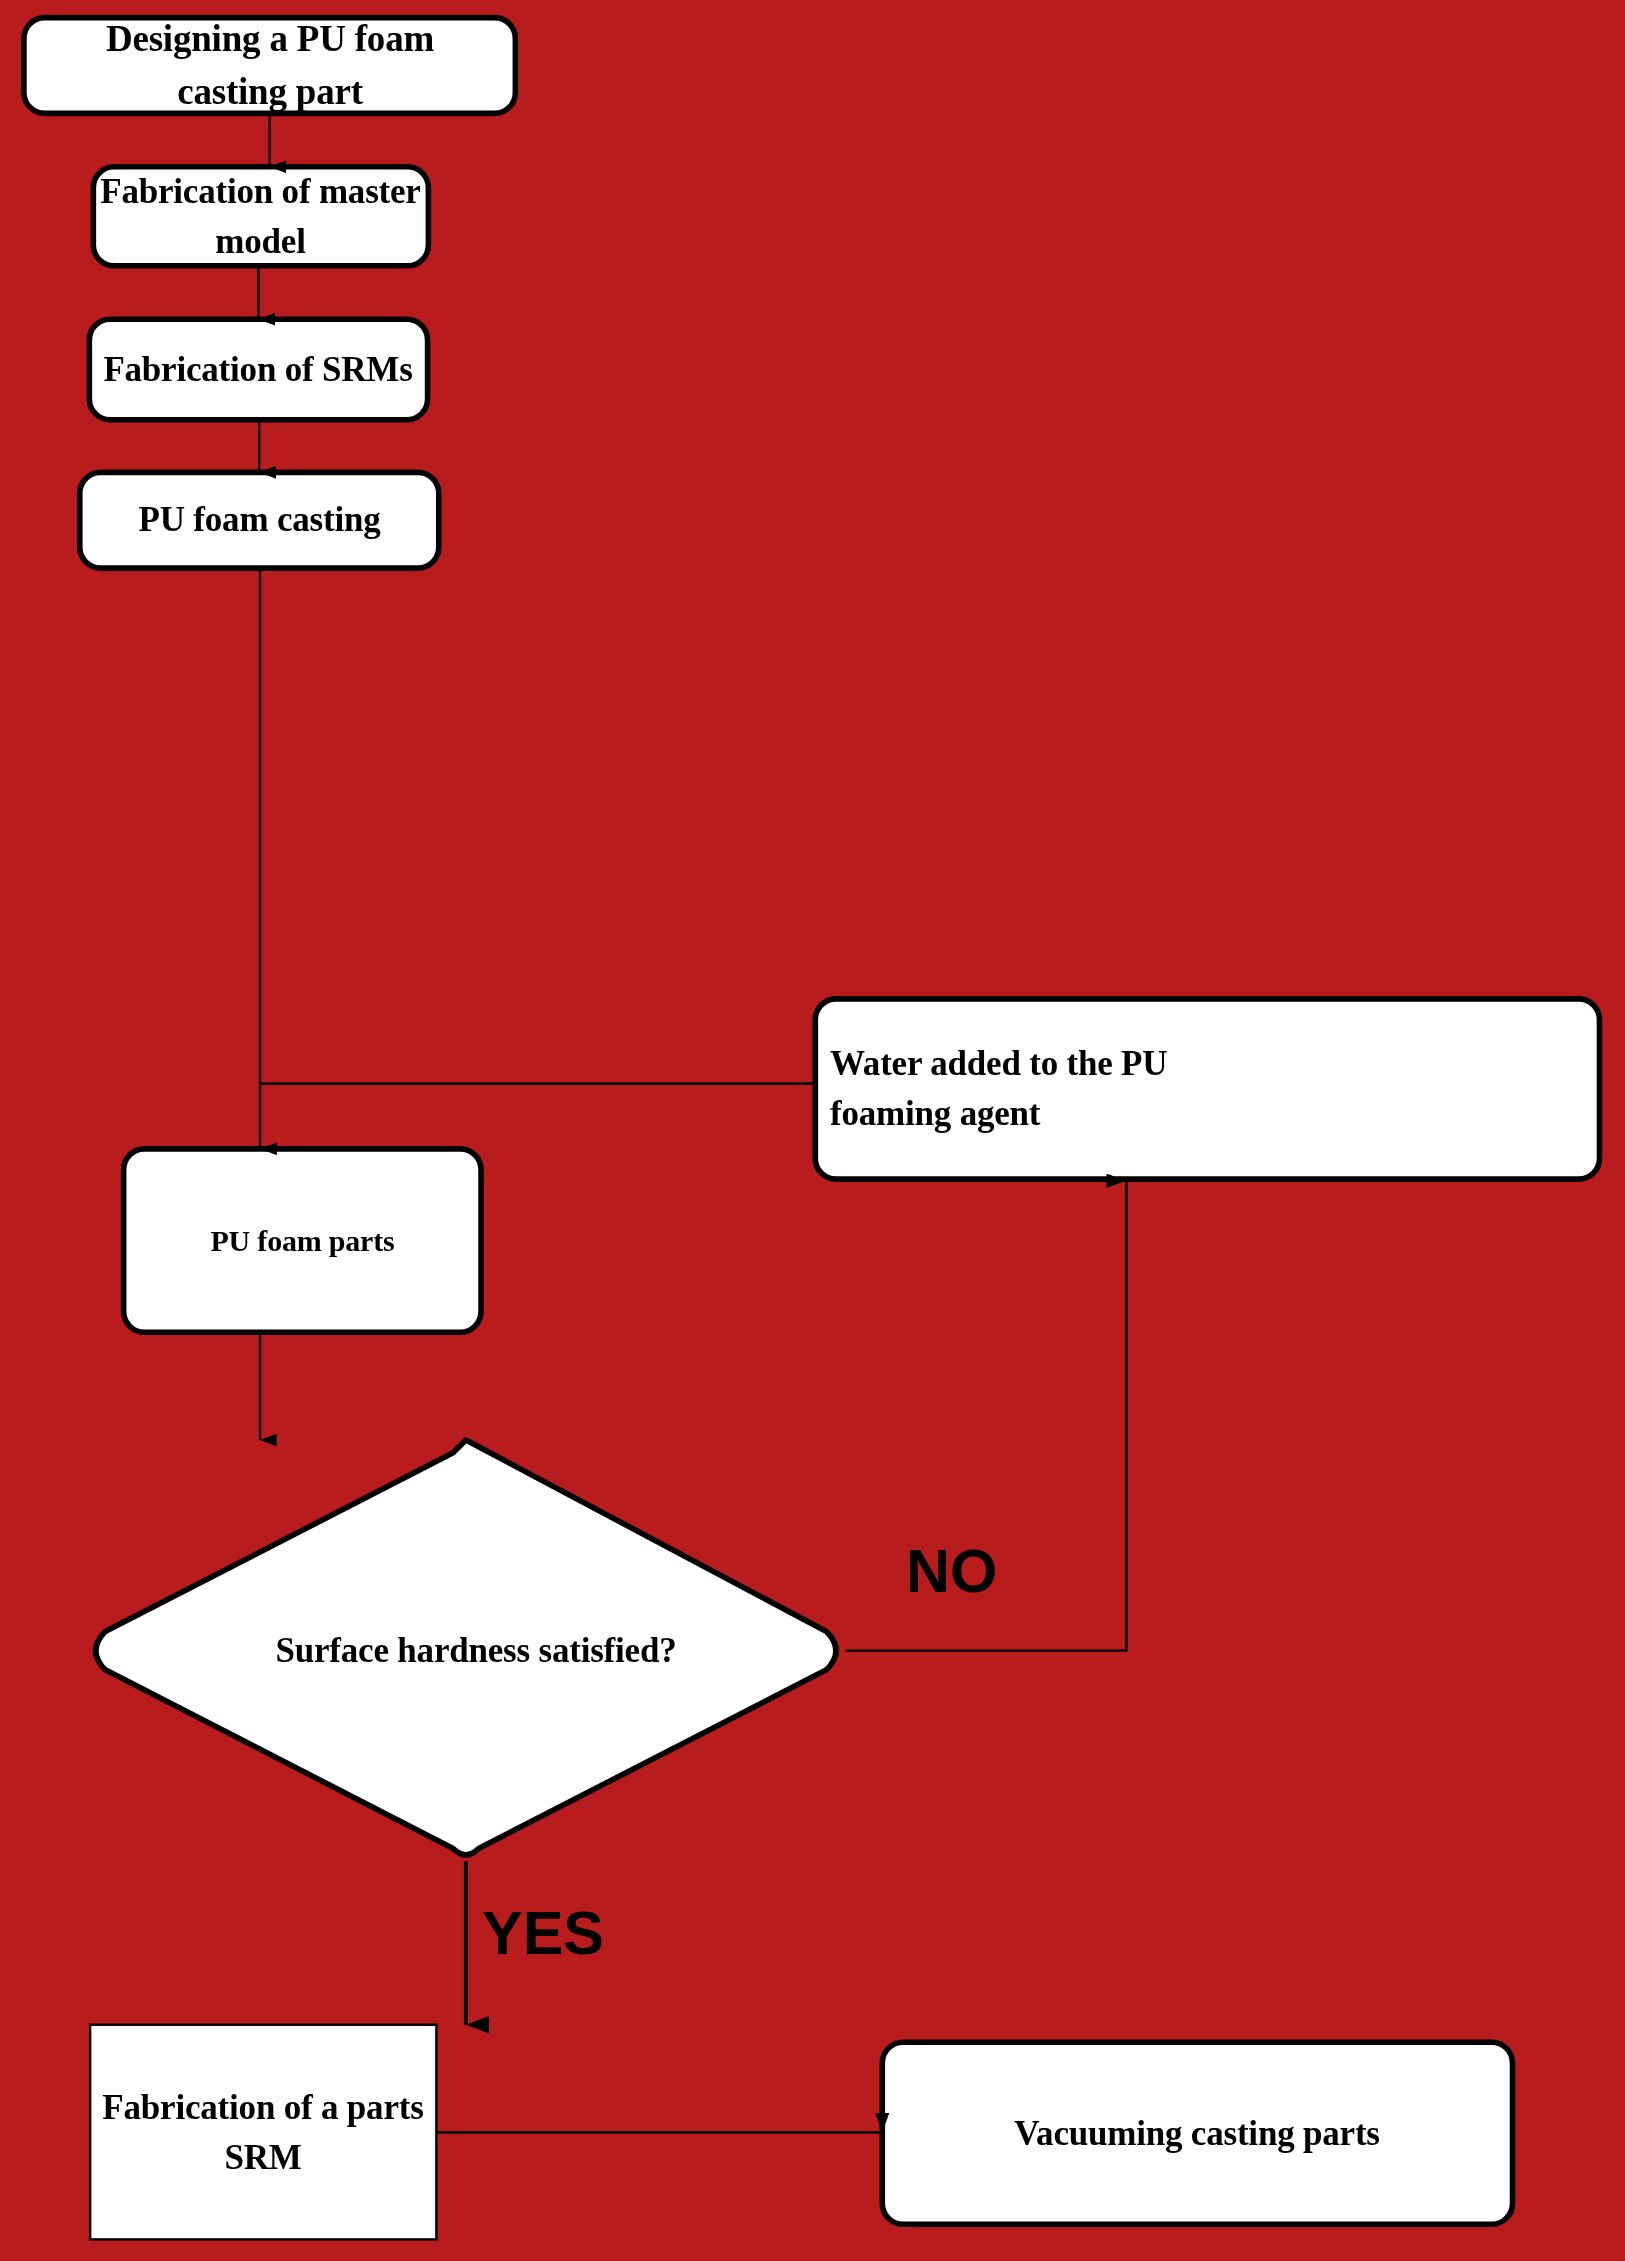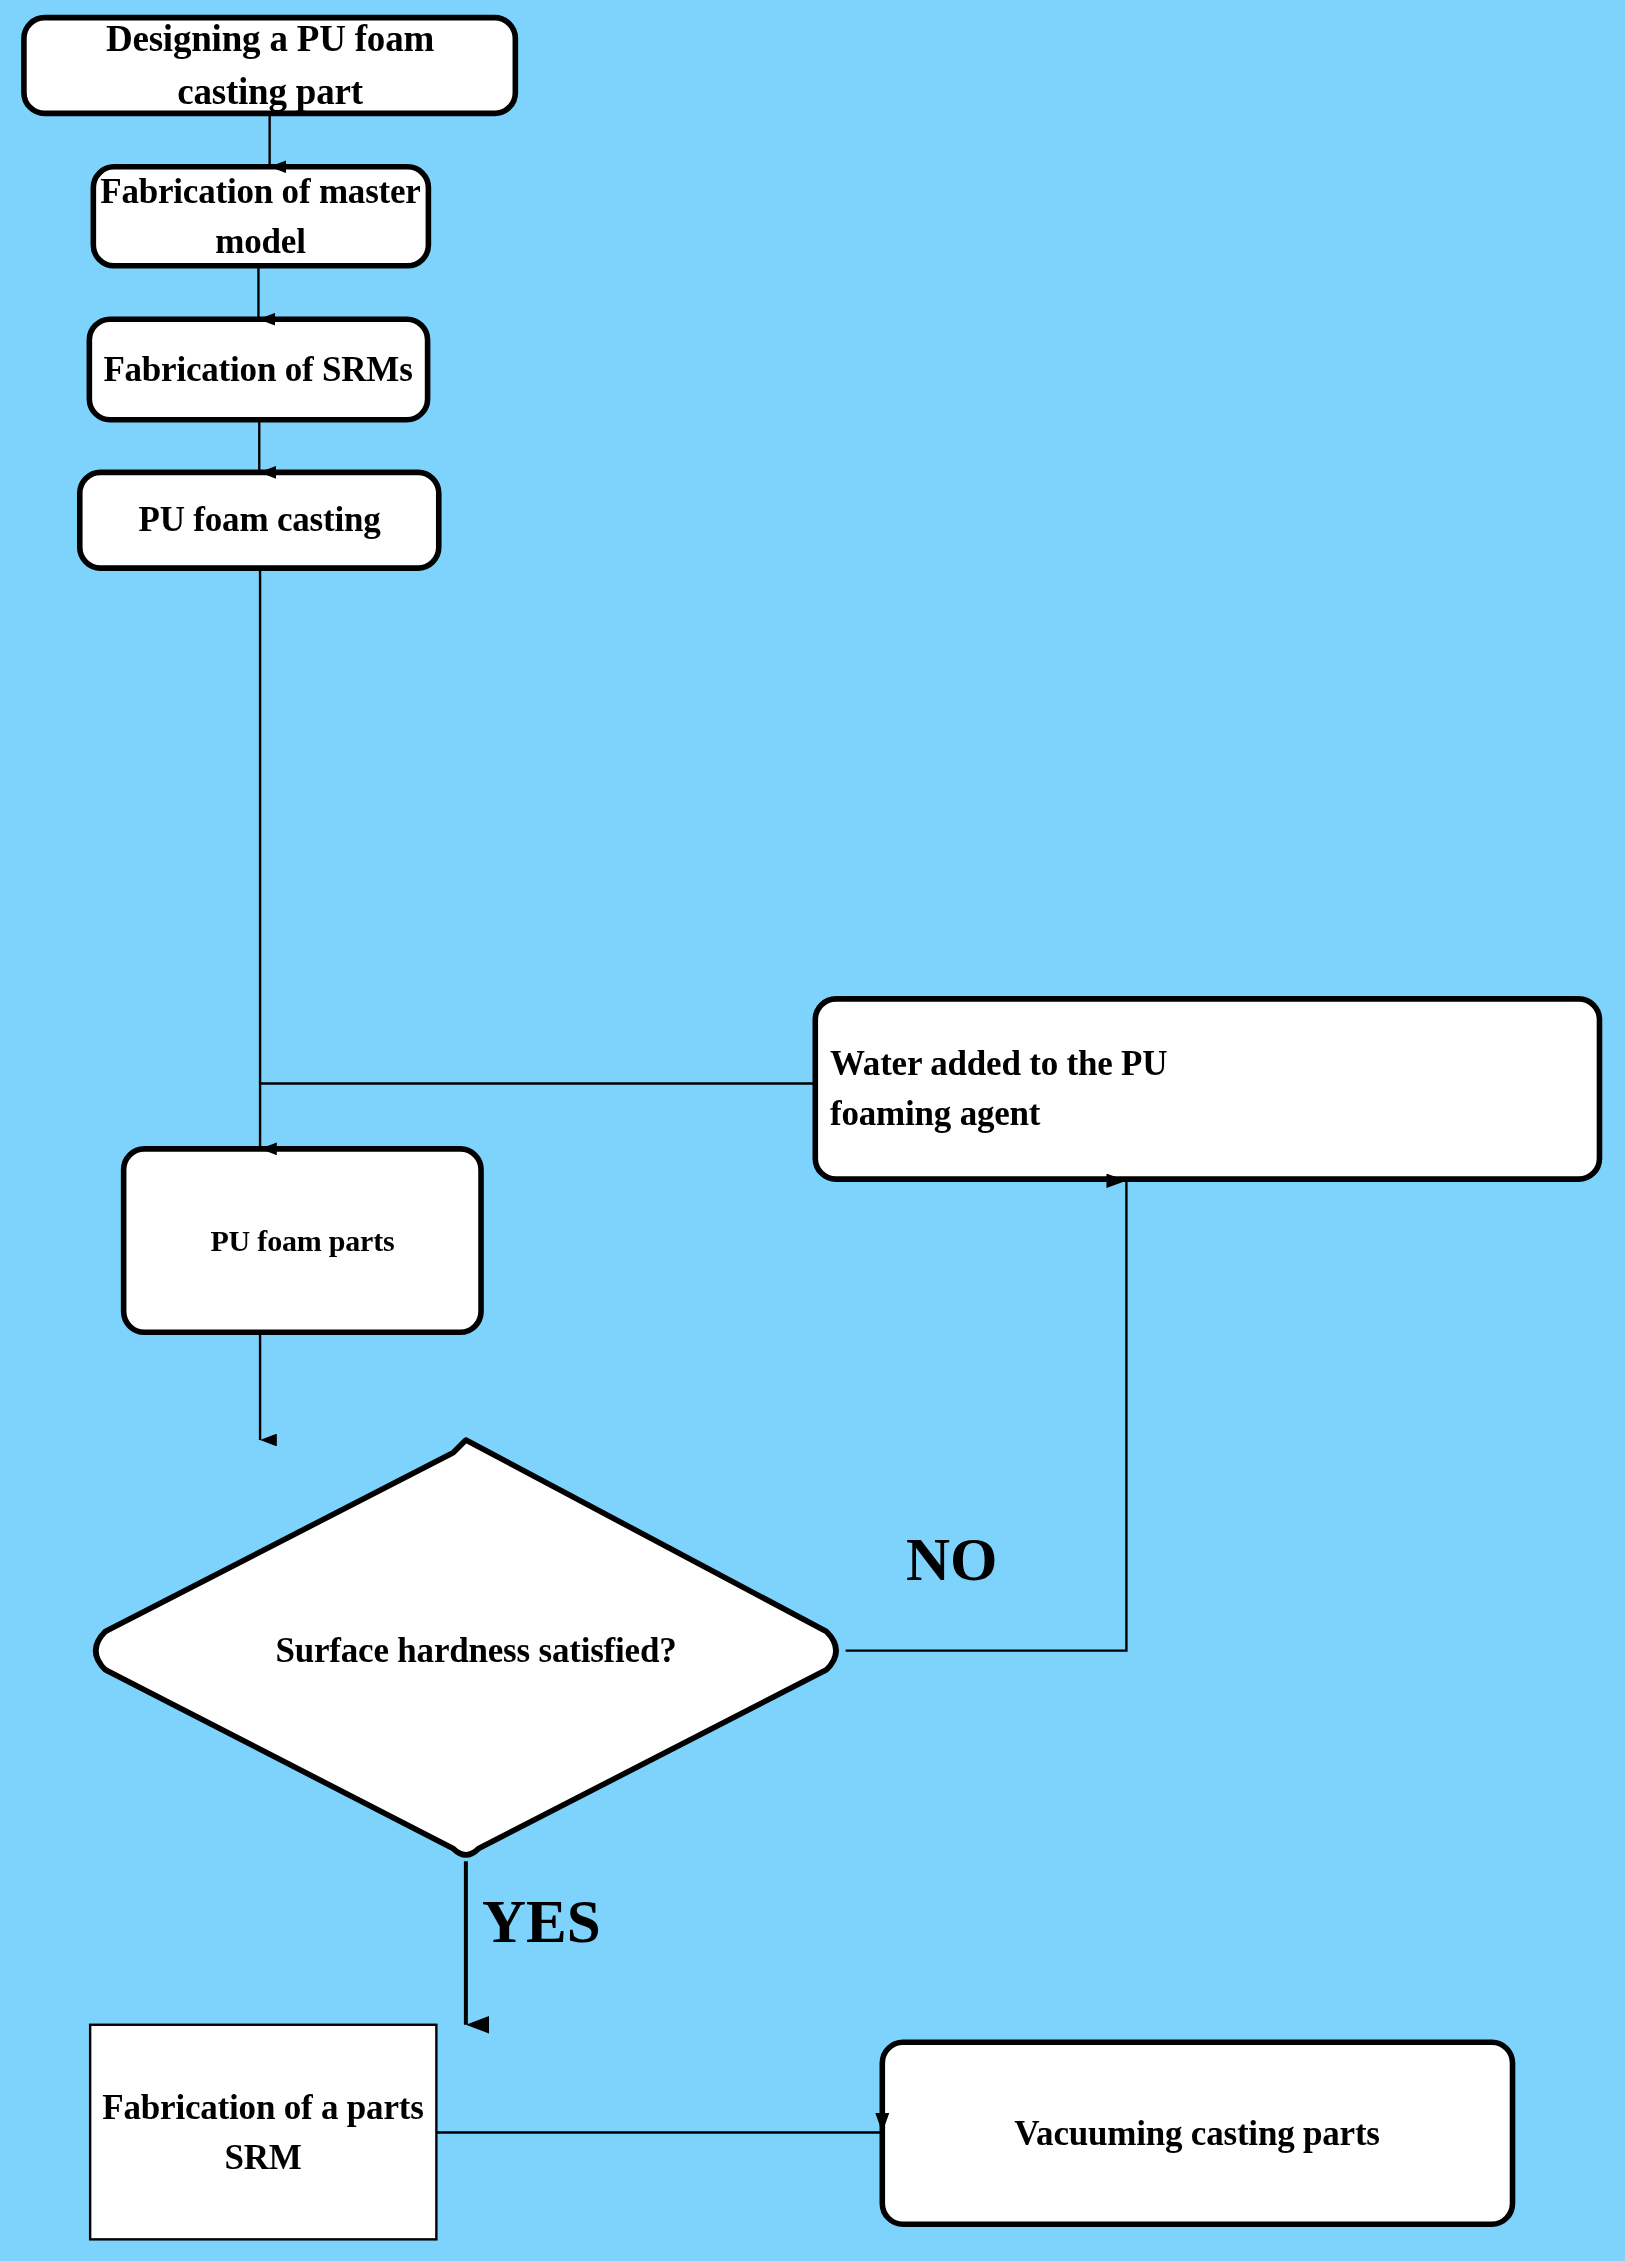--- a/index.html
+++ b/index.html
@@ -8,21 +8,21 @@
     padding: 0;
     background: #ffffff;
   }
   body {
     font-family: "Liberation Serif", "DejaVu Serif", serif;
   }
   #flow-root {
     position: relative;
     width: 1625px;
     height: 2261px;
-    background: #7dd3fc;
+    background: #b91c1c;
     overflow: hidden;
   }
   #flow-svg {
     position: absolute;
     left: 0;
     top: 0;
     width: 1625px;
     height: 2261px;
   }
   
@@ -35,25 +35,26 @@
     font-family: "Liberation Serif", "DejaVu Serif", serif;
     font-weight: bold;
     color: #000000;
     line-height: 1.42;
     letter-spacing: -0.2px;
     white-space: pre-line;
     pointer-events: none;
   }
   .edge-label {
     position: absolute;
-    font-family: Liberation Serif, serif;
+    font-family: Liberation Sans, sans-serif;
     font-weight: bold;
     color: #000000;
     line-height: 1;
     pointer-events: none;
+    margin-top: 12px;
   }
 </style>
 </head>
 <body>
 
 <div id="flow-root">
 
   <svg id="flow-svg" viewBox="0 0 2037 2834" xmlns="http://www.w3.org/2000/svg">
     <defs>
       <marker id="arrowhead-down" markerWidth="16" markerHeight="22" refX="8" refY="21" orient="auto" markerUnits="userSpaceOnUse">

